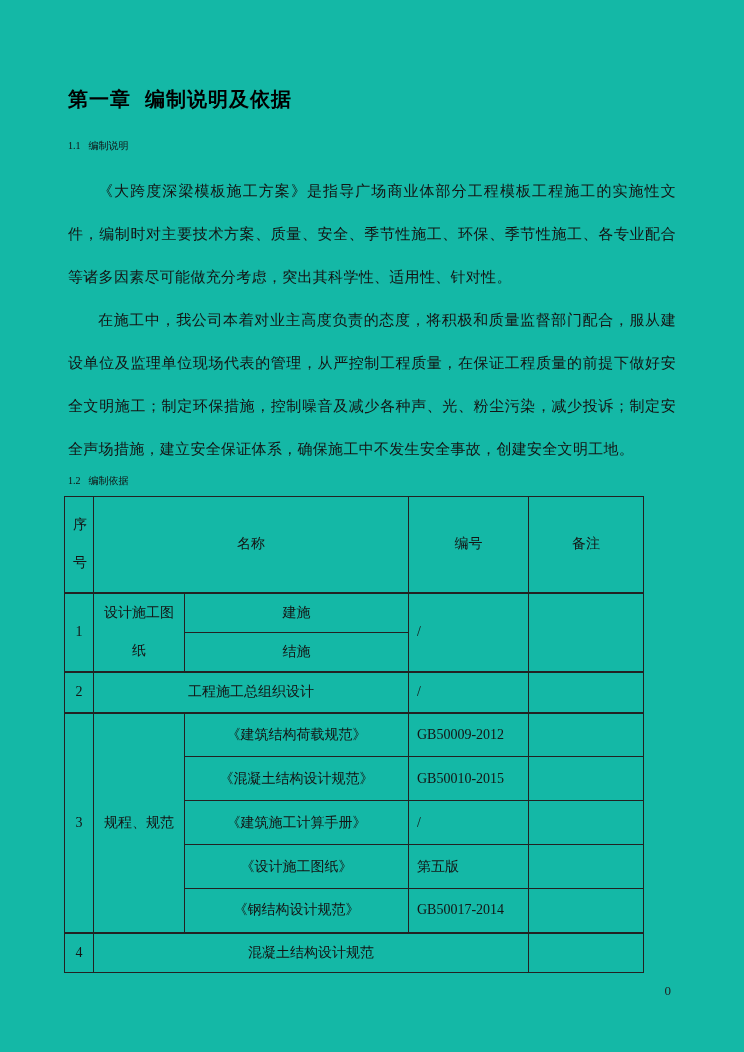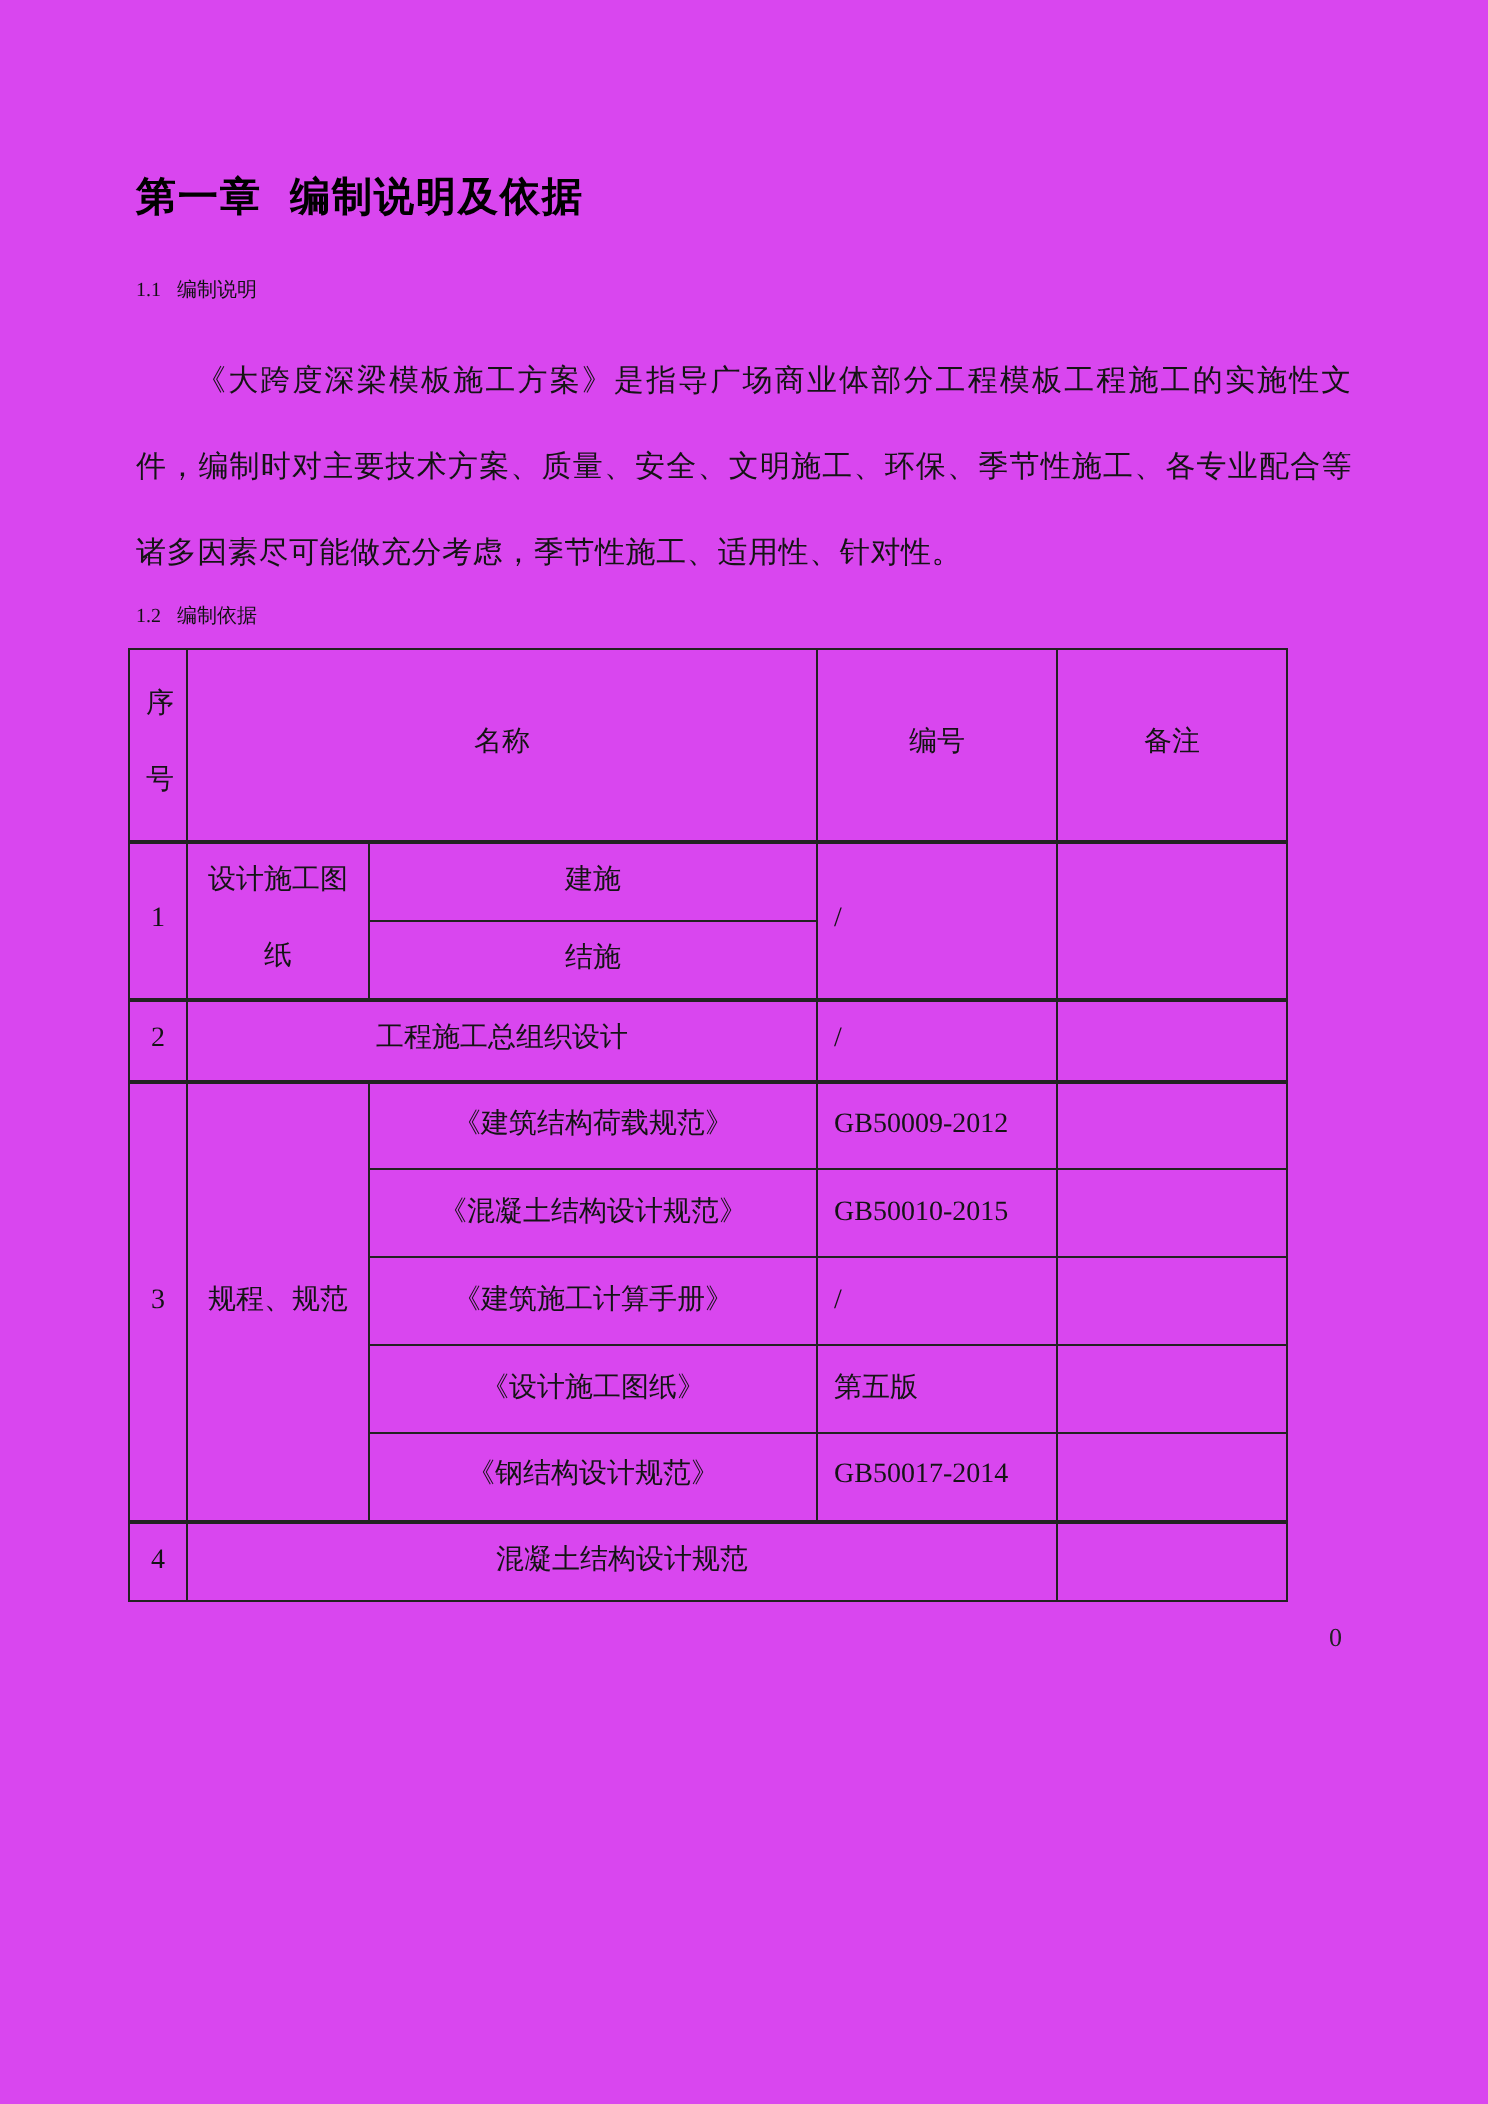--- a/index.html
+++ b/index.html
@@ -7,21 +7,21 @@
   body {
     width: 744px; height: 1052px;
     font-family: "Liberation Serif", serif;
     color: #161616;
     position: relative;
     overflow: hidden;
   }
   .page {
     width: 744px; height: 1052px;
     padding: 86px 68px 0 68px;
-    background: #d946ef;
+    background: #14b8a6;
   }
   
   .chapter-heading {
     font-size: 20px;
     line-height: 26px;
     font-weight: bold;
     color: #000000;
     margin-bottom: 24px;
     letter-spacing: 1px;
   }
@@ -95,21 +95,22 @@
 <div class="page">
 
   <h1 class="chapter-heading">
     <span class="chapter-label">第一章</span><span class="chapter-title">编制说明及依据</span>
   </h1>
 
   <div class="section-heading first">
     <span>1.1</span><span class="section-title">编制说明</span>
   </div>
 
-  <p class="body-para">《大跨度深梁模板施工方案》是指导广场商业体部分工程模板工程施工的实施性文件，编制时对主要技术方案、质量、安全、文明施工、环保、季节性施工、各专业配合等诸多因素尽可能做充分考虑，季节性施工、适用性、针对性。</p>
+  <p class="body-para">《大跨度深梁模板施工方案》是指导广场商业体部分工程模板工程施工的实施性文件，编制时对主要技术方案、质量、安全、季节性施工、环保、季节性施工、各专业配合等诸多因素尽可能做充分考虑，突出其科学性、适用性、针对性。</p>
+  <p class="body-para">在施工中，我公司本着对业主高度负责的态度，将积极和质量监督部门配合，服从建设单位及监理单位现场代表的管理，从严控制工程质量，在保证工程质量的前提下做好安全文明施工；制定环保措施，控制噪音及减少各种声、光、粉尘污染，减少投诉；制定安全声场措施，建立安全保证体系，确保施工中不发生安全事故，创建安全文明工地。</p>
 
   <div class="section-heading second">
     <span>1.2</span><span class="section-title">编制依据</span>
   </div>
 
   <table class="basis-table">
     <colgroup>
       <col style="width:29px">
       <col style="width:91px">
       <col style="width:224px">

